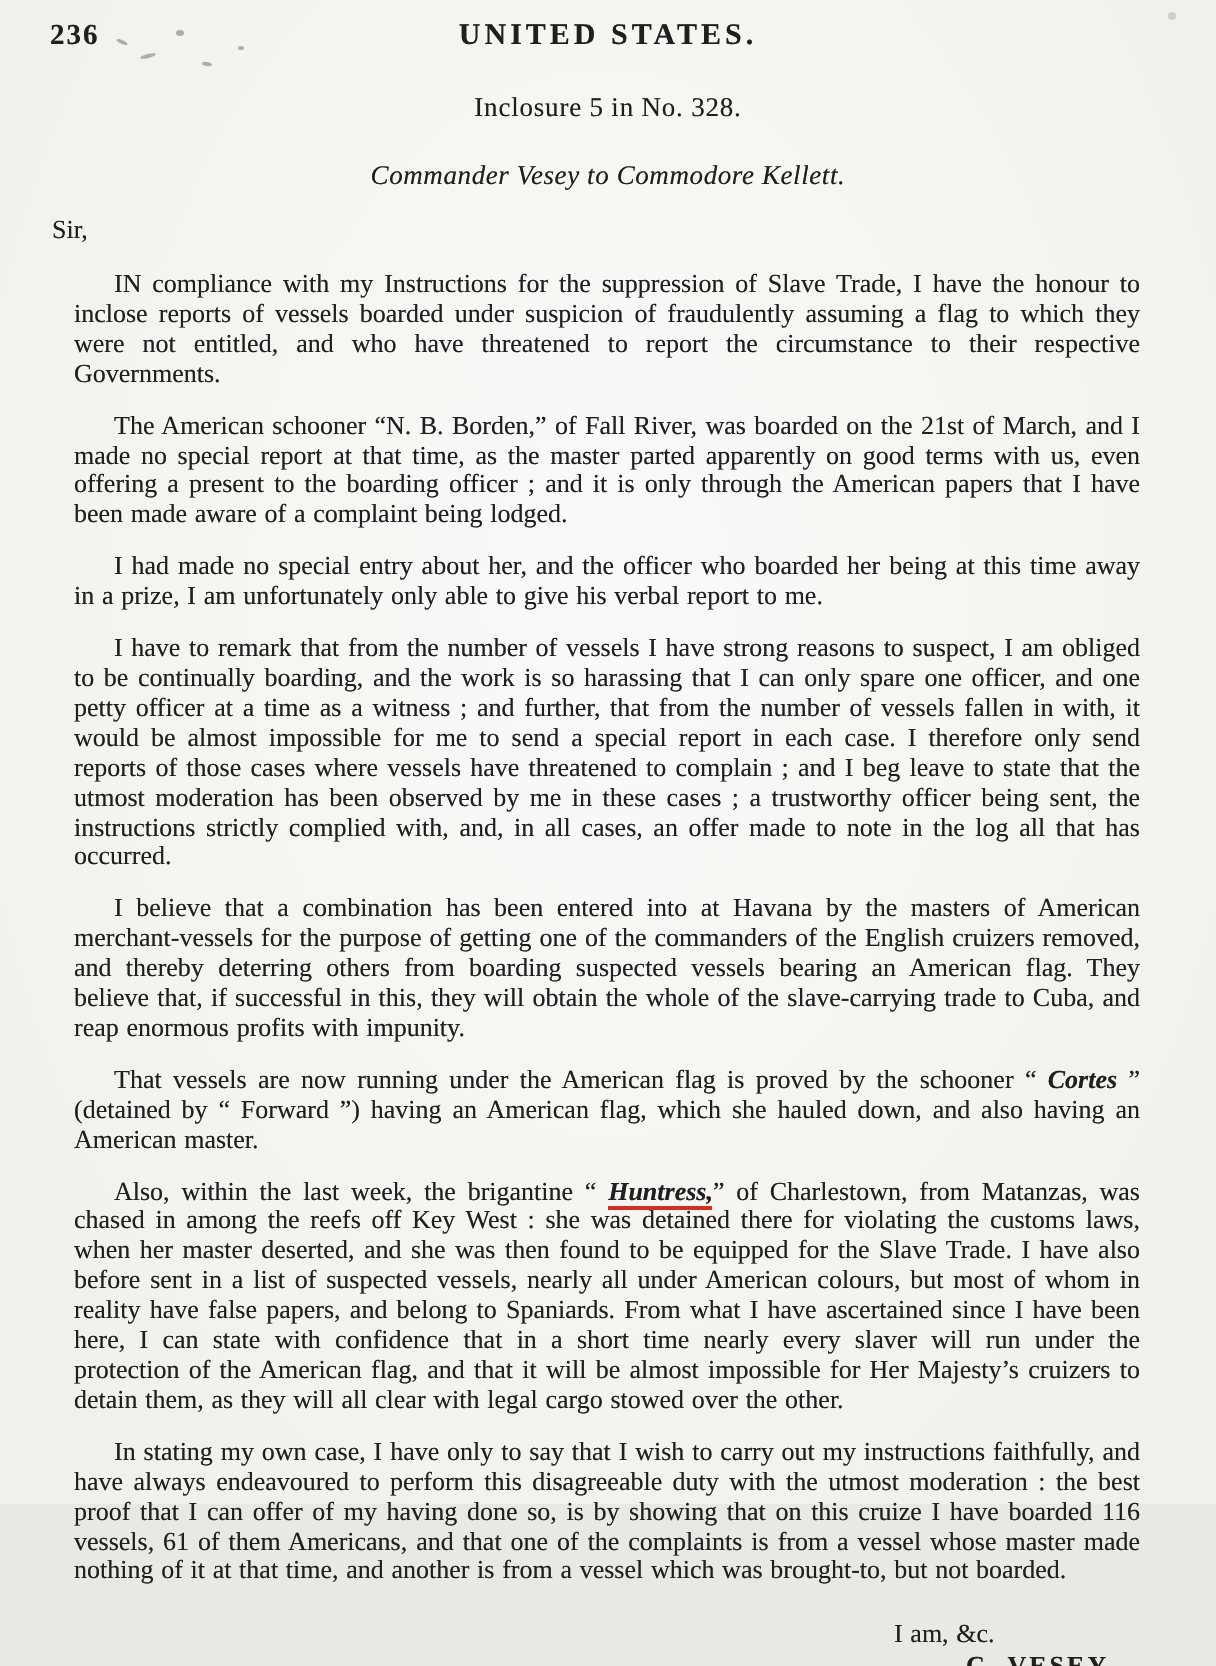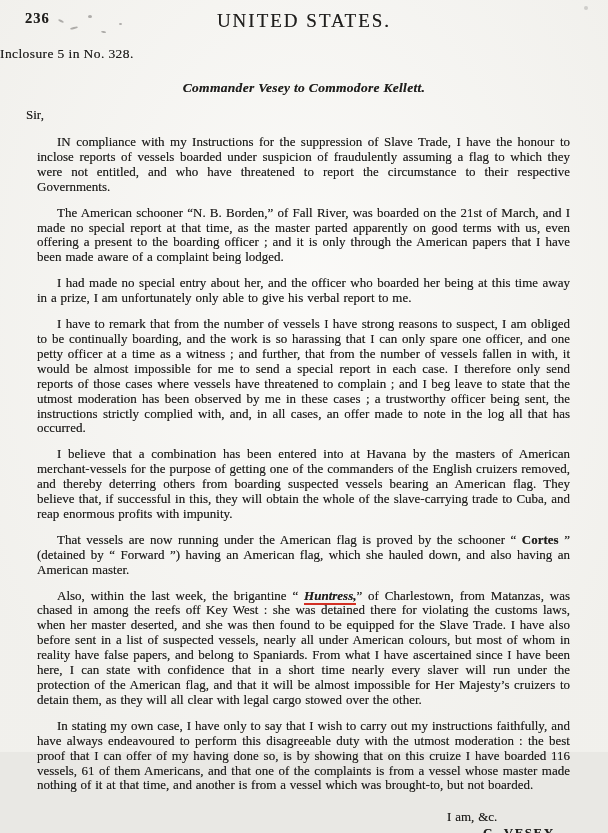--- a/index.html
+++ b/index.html
@@ -12,45 +12,45 @@
     font-family:"Liberation Serif", serif;
     color:#201f1d;
     text-shadow:0 0 0.3px rgba(20,20,20,0.55);
   }
   .page-number{
     position:absolute;left:25px;top:10px;
     font-size:14.5px;font-weight:bold;letter-spacing:1px;
   }
   .running-head{
     position:absolute;left:0;top:10px;width:100%;
-    text-align:center;font-size:19px;font-weight:normal;letter-spacing:2px;
+    text-align:center;font-size:15px;font-weight:bold;letter-spacing:2px;
   }
   .inclosure-line{
     position:absolute;left:0;top:46px;width:100%;
-    font-size:13.5px;letter-spacing:0.4px;
+    text-align:center;font-size:13.5px;letter-spacing:0.4px;
   }
   .letter-heading{
     position:absolute;left:0;top:80px;width:100%;
-    text-align:center;font-size:13.5px;font-style:italic;font-weight:bold;letter-spacing:0.3px;
+    text-align:center;font-size:13.5px;font-style:italic;font-weight:normal;letter-spacing:0.3px;
   }
   .salutation-row{
     position:absolute;left:26px;right:27px;top:107px;
     display:flex;justify-content:space-between;align-items:baseline;
     font-size:13px;
     flex-direction:column;
   }
   .dateline{font-style:italic;font-weight:bold;}
   .body-text{
     position:absolute;left:26px;right:27px;top:124px;
     font-size:13px;line-height:14.9px;
     text-align:justify;word-spacing:0.6px;
   }
   .para{margin:11px;text-indent:20px;}
   .seg-n{}
-  .seg-ib{font-weight:bold;}
+  .seg-ib{font-style:italic;font-weight:bold;}
   .seg-iu{
     font-style:italic;font-weight:bold;
     border-bottom:2.5px solid var(--annotation-red,#d22f23);
     padding-bottom:0.5px;
   }
   .closing-line{margin:17px 0 0 0;text-indent:0;}
   .closing-line span{margin-left:421px;}
   .sig-line{position:relative;height:17px;margin-top:1px;}
   .signed-label{position:absolute;left:367px;top:0;margin-top:28px;}
   .signature{position:absolute;left:457px;top:0;letter-spacing:1.5px;font-weight:bold;}

